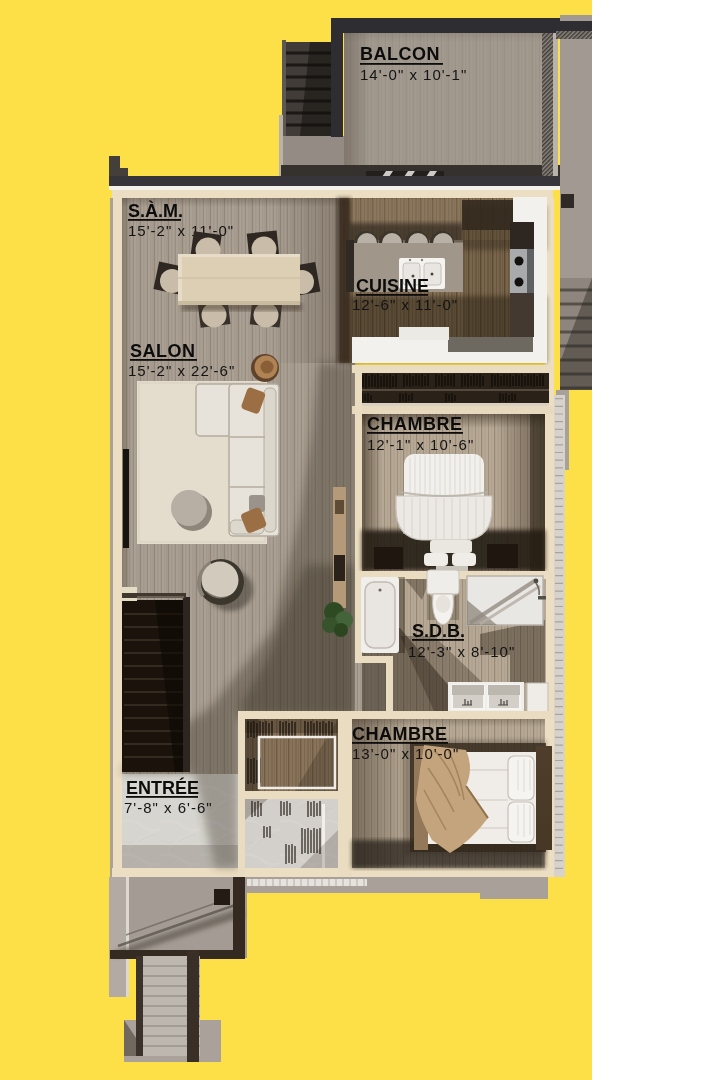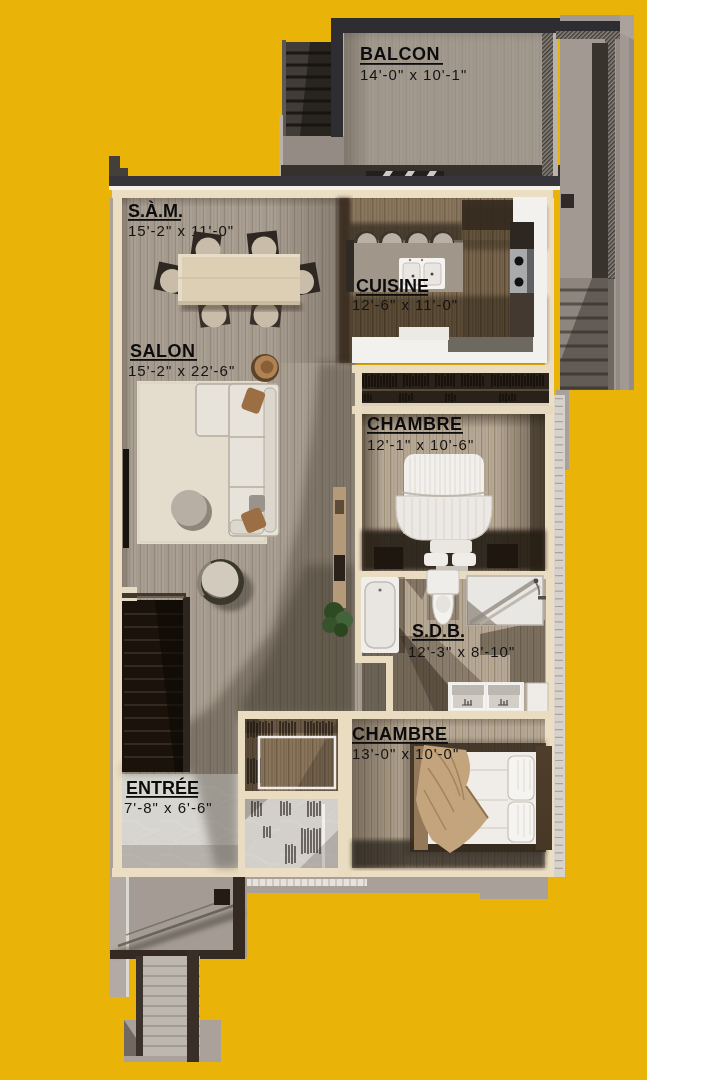--- a/index.html
+++ b/index.html
@@ -1,16 +1,16 @@
 <!DOCTYPE html>
 <html><head>
 <meta charset="utf-8">
 <style>
   html,body{margin:0;padding:0;background:#ffffff;}
-  #stage{position:relative;width:647px;height:1080px;background:#eab308;overflow:hidden;
+  #stage{position:relative;width:592px;height:1080px;background:#fde047;overflow:hidden;
          font-family:"Liberation Sans", sans-serif;
          text-decoration:underline;
          -webkit-font-smoothing: antialiased;}
   text{ -webkit-font-smoothing: antialiased; }
   svg{position:absolute;left:0;top:0;}
 </style>
 </head>
 <body>
 <div id="stage">
 <svg width="702" height="1080" viewBox="0 0 702 1080">

